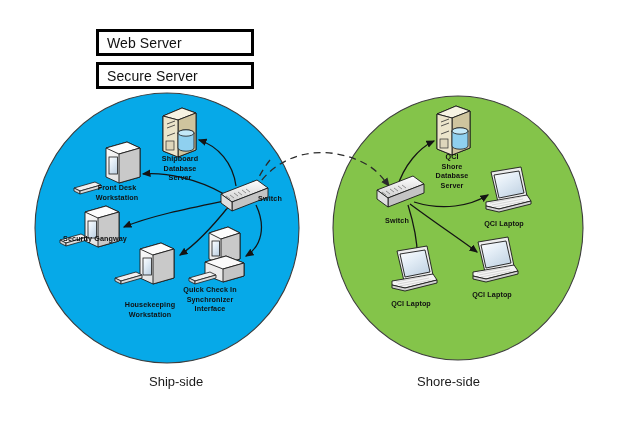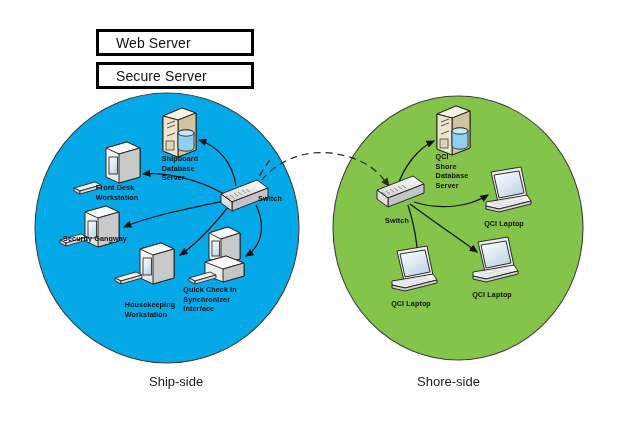--- a/index.html
+++ b/index.html
@@ -20,21 +20,21 @@
     width: 637px;
     height: 429px;
   }
   .legend-box {
     position: absolute;
     box-sizing: border-box;
     background: #ffffff;
     border: 3px solid #000000;
     display: flex;
     align-items: center;
-    padding-left: 17px;
+    padding-left: 8px;
     font-size: 14px;
     color: #111111;
     letter-spacing: 0.1px;
   }
   #legend-web-server {
     left: 96px; top: 29px; width: 158px; height: 27px;
   }
   #legend-secure-server {
     left: 96px; top: 62px; width: 158px; height: 27px;
   }
@@ -45,20 +45,21 @@
     white-space: nowrap;
   }
   #caption-ship { left: 149px; top: 374px; }
   #caption-shore { left: 417px; top: 374px; }
 
   .node-label {
     position: absolute;
     font-size: 7.2px;
     font-weight: bold;
     color: #111111;
+    text-align: center;
     line-height: 1.32;
     white-space: pre-line;
     transform: translateX(-50%);
     letter-spacing: 0.1px;
   }
 </style>
 </head>
 <body>
 
 <svg id="canvas" viewBox="0 0 637 429">

